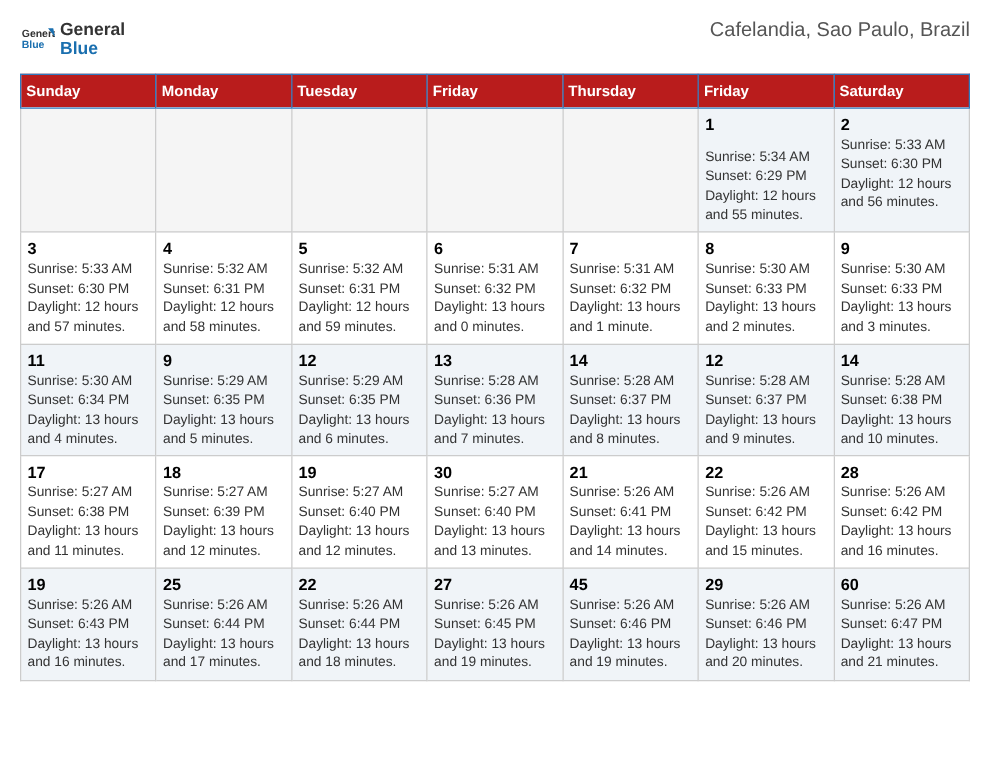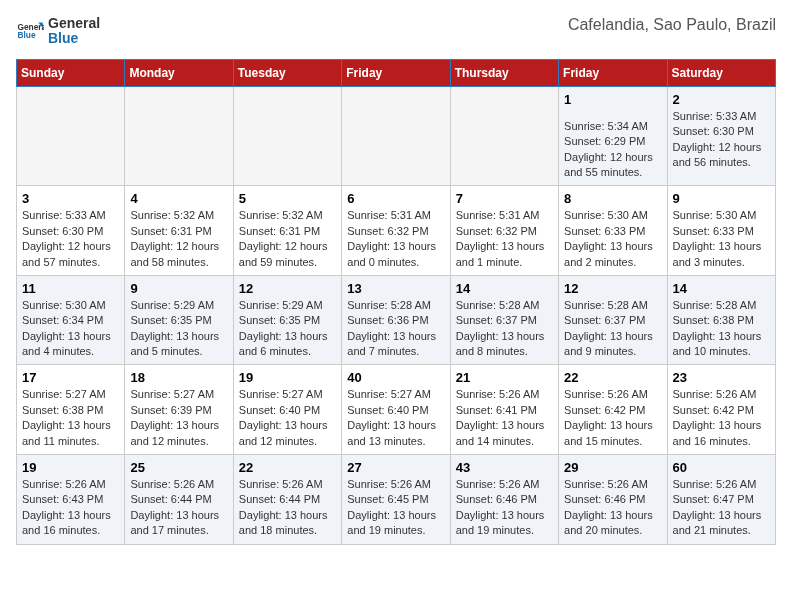--- a/index.html
+++ b/index.html
@@ -237,39 +237,39 @@
 Sunset: 6:39 PM
 Daylight: 13 hours and 12 minutes.</div>
         </td>
         <td>
           <span class="day-num">19</span>
           <div class="day-info" style="white-space: pre-line;">Sunrise: 5:27 AM
 Sunset: 6:40 PM
 Daylight: 13 hours and 12 minutes.</div>
         </td>
         <td>
-          <span class="day-num">40</span>
+          <span class="day-num">30</span>
           <div class="day-info" style="white-space: pre-line;">Sunrise: 5:27 AM
 Sunset: 6:40 PM
 Daylight: 13 hours and 13 minutes.</div>
         </td>
         <td>
           <span class="day-num">21</span>
           <div class="day-info" style="white-space: pre-line;">Sunrise: 5:26 AM
 Sunset: 6:41 PM
 Daylight: 13 hours and 14 minutes.</div>
         </td>
         <td>
           <span class="day-num">22</span>
           <div class="day-info" style="white-space: pre-line;">Sunrise: 5:26 AM
 Sunset: 6:42 PM
 Daylight: 13 hours and 15 minutes.</div>
         </td>
         <td>
-          <span class="day-num">23</span>
+          <span class="day-num">28</span>
           <div class="day-info" style="white-space: pre-line;">Sunrise: 5:26 AM
 Sunset: 6:42 PM
 Daylight: 13 hours and 16 minutes.</div>
         </td>
       </tr>
       <tr>
         <td>
           <span class="day-num">19</span>
           <div class="day-info" style="white-space: pre-line;">Sunrise: 5:26 AM
 Sunset: 6:43 PM
@@ -287,21 +287,21 @@
 Sunset: 6:44 PM
 Daylight: 13 hours and 18 minutes.</div>
         </td>
         <td>
           <span class="day-num">27</span>
           <div class="day-info" style="white-space: pre-line;">Sunrise: 5:26 AM
 Sunset: 6:45 PM
 Daylight: 13 hours and 19 minutes.</div>
         </td>
         <td>
-          <span class="day-num">43</span>
+          <span class="day-num">45</span>
           <div class="day-info" style="white-space: pre-line;">Sunrise: 5:26 AM
 Sunset: 6:46 PM
 Daylight: 13 hours and 19 minutes.</div>
         </td>
         <td>
           <span class="day-num">29</span>
           <div class="day-info" style="white-space: pre-line;">Sunrise: 5:26 AM
 Sunset: 6:46 PM
 Daylight: 13 hours and 20 minutes.</div>
         </td>

